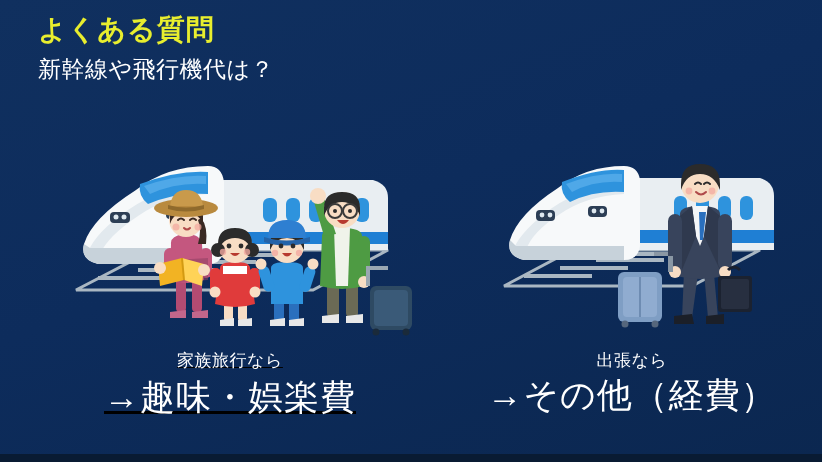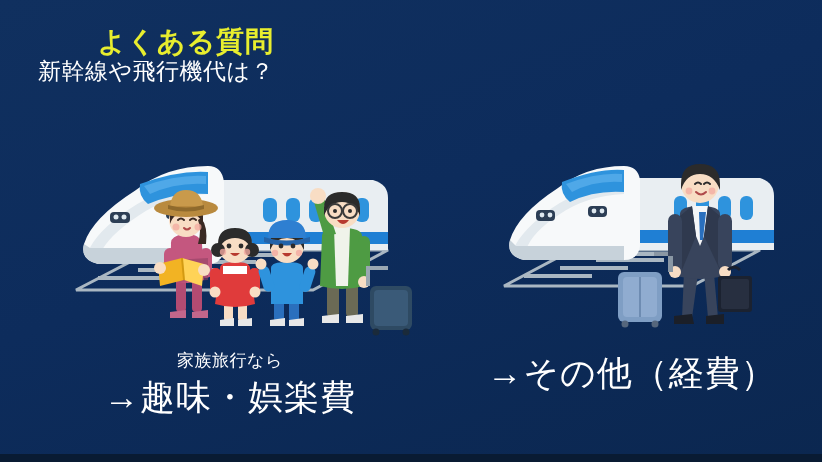--- a/index.html
+++ b/index.html
@@ -17,53 +17,53 @@
     width: 822px;
     height: 462px;
     background: linear-gradient(160deg, #10305f 0%, #0d2c5c 45%, #0b2750 100%);
     overflow: hidden;
   }
 
   
   #header-block {
     position: absolute;
     left: 38px;
-    top: 26px;
-    text-align: right;
+    top: 14px;
   }
   #slide-title {
     font-size: 28px;
     font-weight: bold;
     color: #e8ee2e;
     letter-spacing: 1px;
     line-height: 1.15;
     white-space: nowrap;
   }
   #slide-subtitle {
+    margin-top: 10px;
     font-size: 23px;
     font-weight: normal;
     color: #ffffff;
     letter-spacing: 0.5px;
     line-height: 1.2;
     white-space: nowrap;
   }
 
   
   .illus {
     position: absolute;
   }
   #illus-family { left: 58px; top: 140px; width: 370px; height: 200px; }
   #illus-business { left: 492px; top: 140px; width: 300px; height: 200px; }
 
   
   .column {
     position: absolute;
     text-align: center;
   }
-  #column-left  { left: 20px;  top: 350px; width: 420px; }
+  #column-left  { left: 20px;  top: 350px; width: 420px; text-decoration: underline; }
   #column-right { left: 452px; top: 350px; width: 360px; }
 
   .caption-small {
     font-size: 17px;
     color: #ffffff;
     letter-spacing: 0.5px;
     line-height: 1.3;
     white-space: nowrap;
   }
   .caption-large {
@@ -317,17 +317,18 @@
       </g>
     </svg>
   </div>
 
   <div class="column" id="column-left">
     <div class="caption-small">家族旅行なら</div>
     <div class="caption-large">→趣味・娯楽費</div>
   </div>
 
   <div class="column" id="column-right">
+    <div class="caption-small">出張なら</div>
     <div class="caption-large secondary">→その他（経費）</div>
   </div>
 
   <div id="bottom-bar"></div>
 </div>
 
 </body></html>

